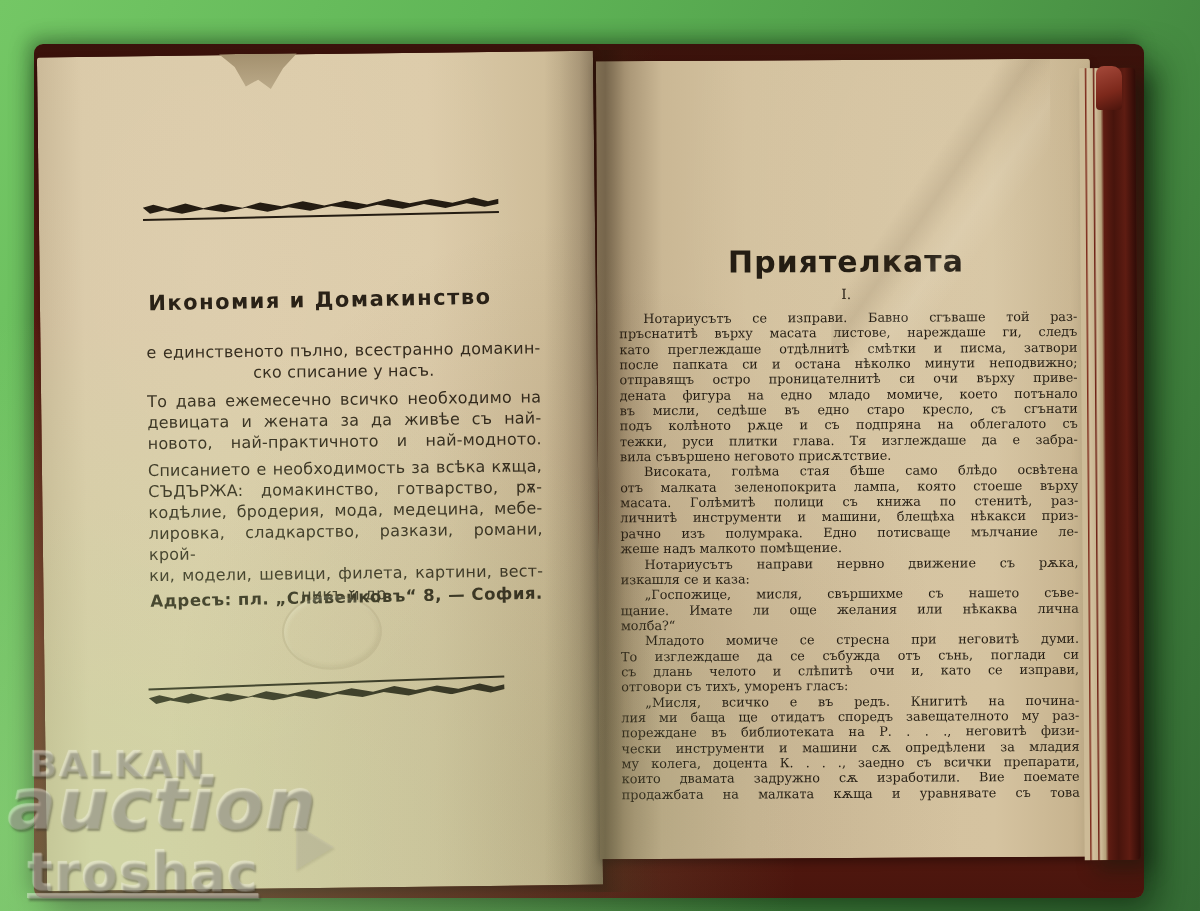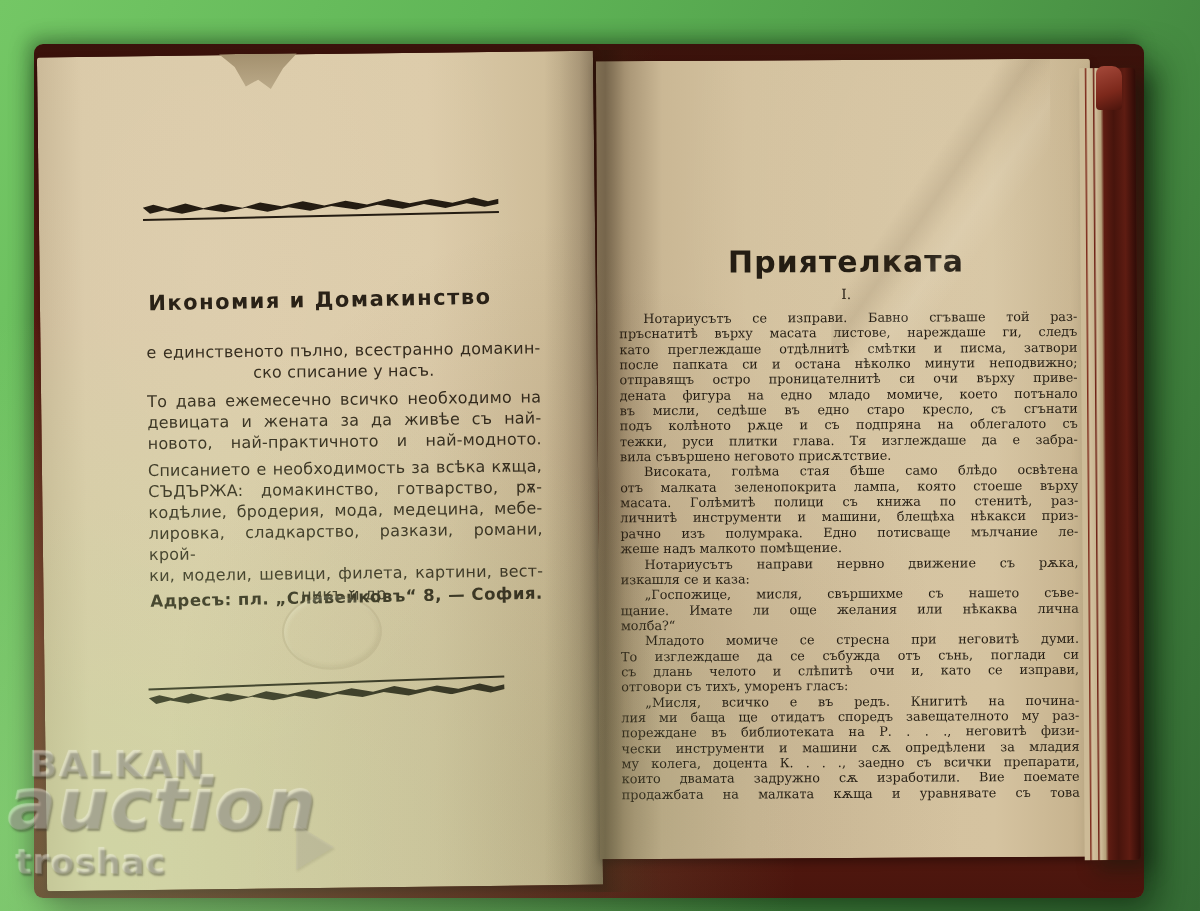--- a/index.html
+++ b/index.html
@@ -67,21 +67,21 @@
   .tline.indent{text-indent:24px;}
   .tline.last-left{text-align-last:left;}
   .tline.last-center{text-align:center;text-align-last:center;}
   .tline.last-justify{text-align-last:justify;}
   
   .watermark{position:absolute;left:0;top:0;width:100%;height:100%;pointer-events:none;z-index:30;}
   .wm-text{position:absolute;font-weight:bold;color:rgba(215,210,195,0.20);
     text-shadow:1px 2px 2px rgba(50,50,40,0.40), -1px -1px 1px rgba(255,255,250,0.38);}
   .wm-top{left:30px;top:744px;font-size:36px;letter-spacing:2px;}
   .wm-main{left:8px;top:762px;font-size:72px;letter-spacing:1px;font-style:italic;}
-  .wm-sub{left:16px;top:842px;font-size:34px;letter-spacing:1px;}
+  .wm-sub{left:28px;top:842px;font-size:53px;letter-spacing:1px;text-decoration:underline;}
   .wm-triangle{position:absolute;left:296px;top:824px;width:0;height:0;
     border-left:38px solid rgba(190,185,170,0.30);border-top:23px solid transparent;border-bottom:23px solid transparent;
     filter:drop-shadow(1px 2px 1px rgba(50,50,40,0.35));}
 </style>
 </head>
 <body>
 
 <div class="scene">
 
   <div class="cover"></div>

